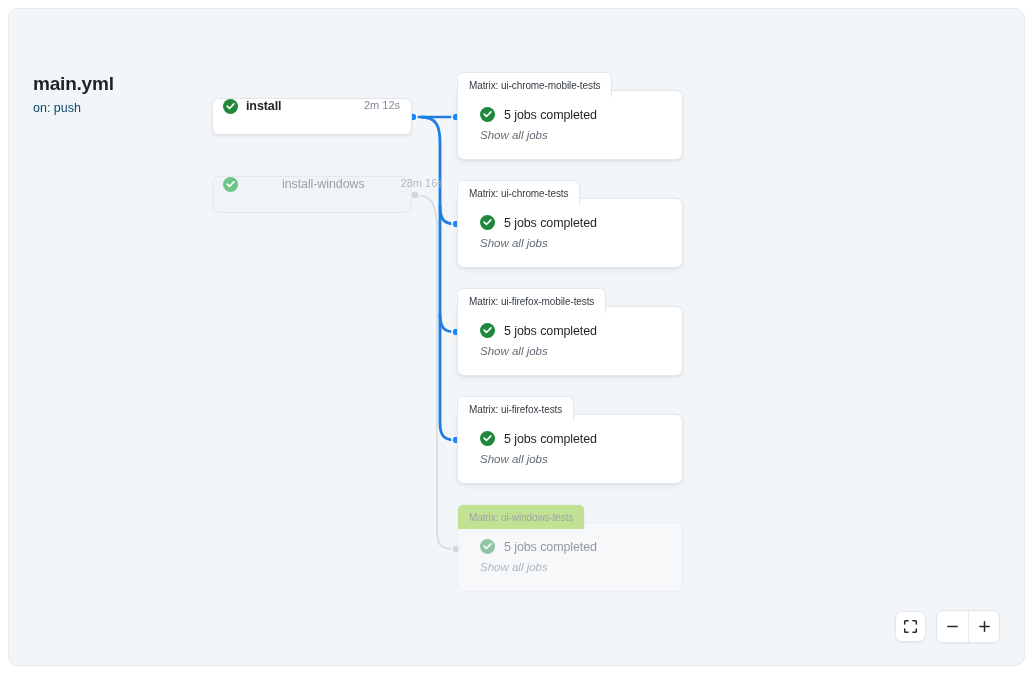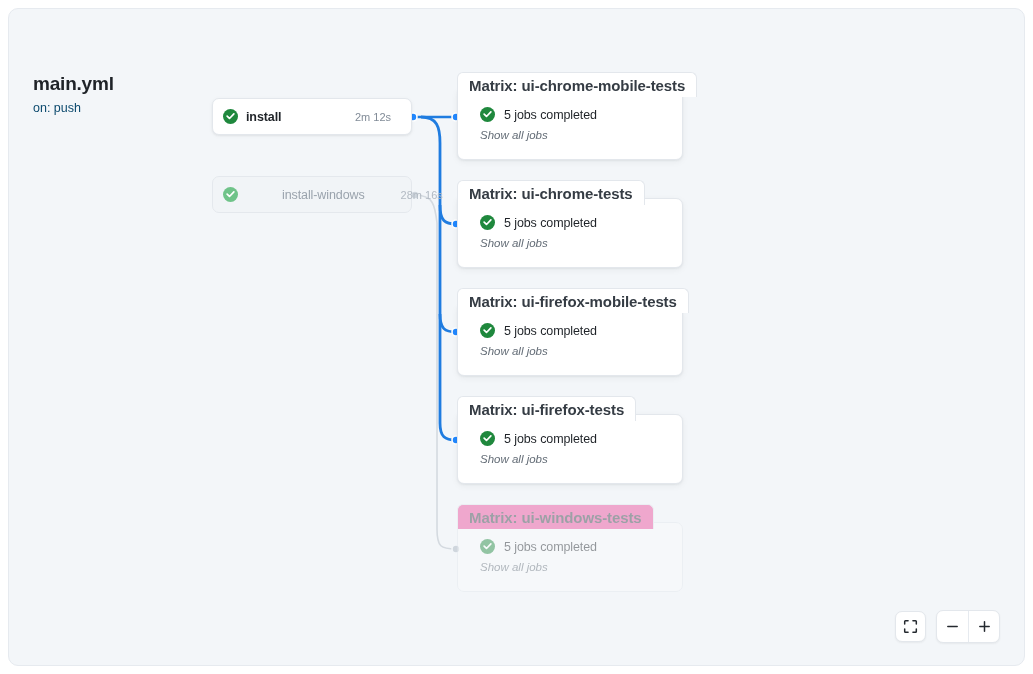--- a/index.html
+++ b/index.html
@@ -34,22 +34,22 @@
   
   #edges { position: absolute; left: 0; top: 0; width: 1017px; height: 658px; }
 
   
   .job-node {
     position: absolute;
     width: 200px; height: 37px;
     background: #ffffff;
     border: 1px solid #e3e7ec;
     border-radius: 7px;
-    display: flex; align-items: center;
-    padding: 0 20px 0 10px;
+    display: flex; align-items: flex-start;
+    padding: 0 11px 0 10px;
     box-shadow: 0 1px 2px rgba(27,31,36,0.06), 0 1px 5px rgba(27,31,36,0.04);
   }
   .job-node.dim {
     background: #f1f4f7;
     border-color: #e4e8ed;
     box-shadow: none;
     gap: 36px;
   }
   .job-name {
     font-size: 12.5px; color: #1f2328; font-weight: bold;
@@ -70,21 +70,21 @@
   .matrix-group { position: absolute; }
   .matrix-tab {
     position: absolute; left: 0; top: 0;
     height: 19px;
     background: #ffffff;
     border: 1px solid #e3e7ec;
     border-bottom: none;
     border-radius: 6px 6px 0 0;
     padding: 12px 11px;
     display: flex; align-items: center;
-    font-size: 15px; color: #353c44; font-weight: bold;
+    font-size: 10px; color: #353c44; font-weight: normal;
     white-space: nowrap;
     letter-spacing: -0.1px;
     z-index: 2;
   }
   .matrix-card {
     position: absolute; left: 0; top: 18px;
     width: 226px; height: 70px;
     background: #ffffff;
     border: 1px solid #e3e7ec;
     border-radius: 0 7px 7px 7px;
@@ -99,21 +99,21 @@
     margin-left: 9px; white-space: nowrap; letter-spacing: -0.1px;
   }
   .matrix-link {
     position: absolute; left: 22px; top: 38px;
     font-size: 11.5px; color: #636c76; white-space: nowrap;
     cursor: pointer;
     font-style: italic;
   }
   .matrix-group.dim { opacity: 0.45; }
   .matrix-group.dim .matrix-card { box-shadow: none; background: #fafcfd; }
-  .matrix-group.dim .matrix-tab { background: #ec4899; }
+  .matrix-group.dim .matrix-tab { background: #84cc16; }
 
   
   .ctrl-wrap {
     position: absolute; right: 24px; bottom: 22px;
     display: flex; align-items: center; gap: 10px;
   }
   .ctrl-btn {
     width: 31px; height: 31px;
     background: #ffffff;
     border: 1px solid #e3e7ec;

